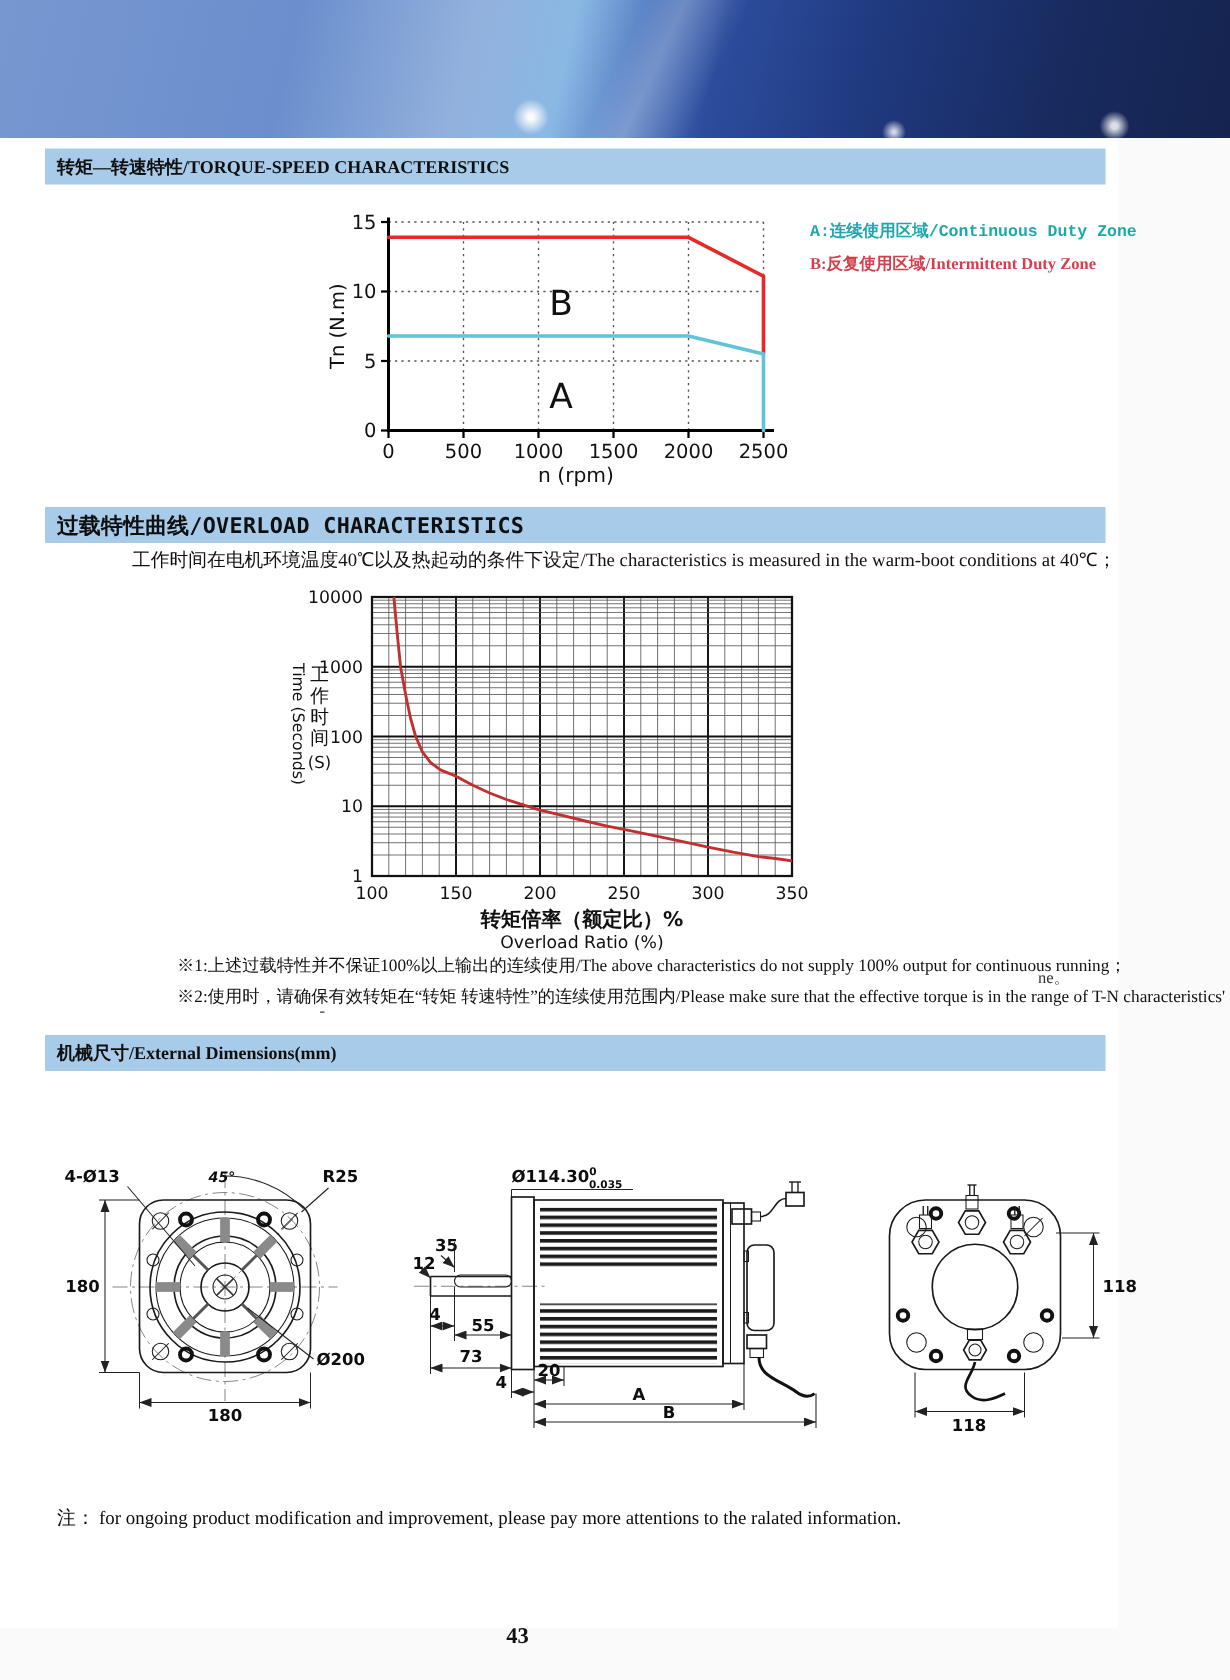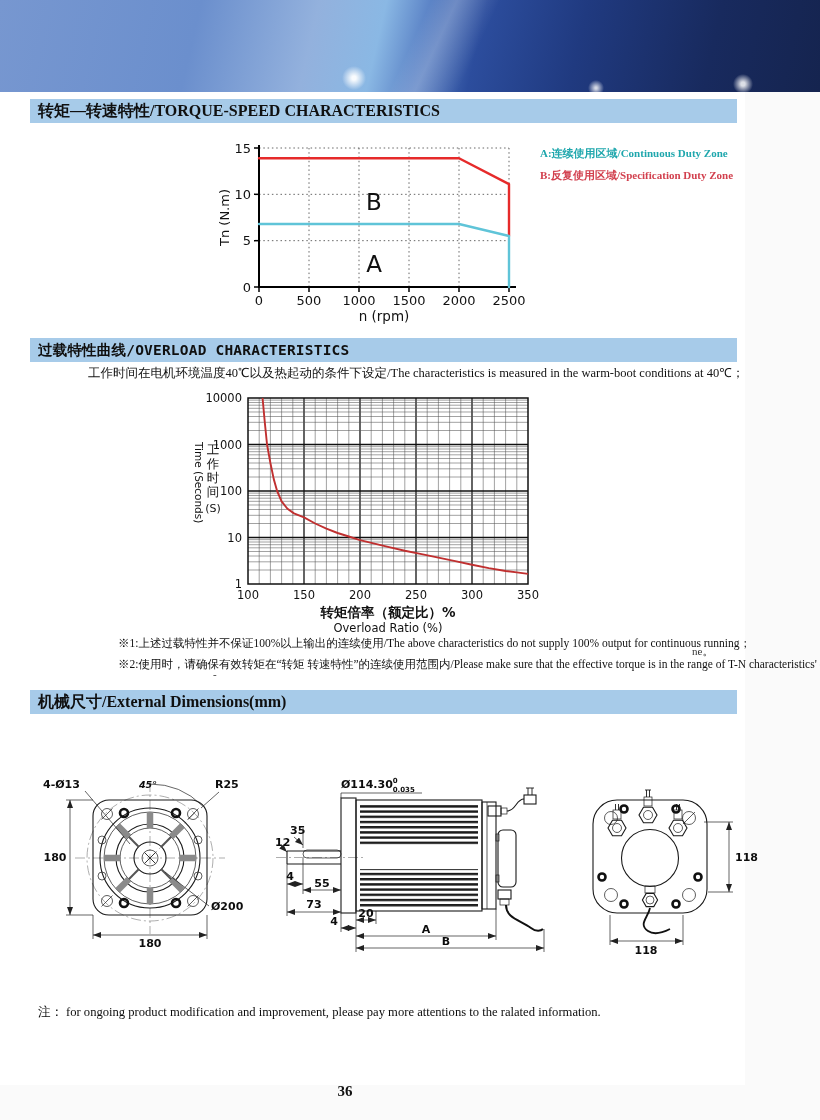--- a/index.html
+++ b/index.html
@@ -7,21 +7,21 @@
   .page-white{position:absolute;left:0;top:92px;width:745px;height:993px;background:#ffffff;}
   .banner{position:absolute;left:0;top:0;width:820px;height:92px;
     background:
       radial-gradient(circle at 354px 78px, rgba(255,255,255,.95) 0 2px, rgba(255,255,255,0) 12px),
       radial-gradient(circle at 743px 84px, rgba(255,255,255,.85) 0 2px, rgba(255,255,255,0) 10px),
       radial-gradient(circle at 596px 88px, rgba(255,255,255,.8) 0 1px, rgba(255,255,255,0) 8px),
       linear-gradient(115deg, rgba(255,255,255,0) 50%, rgba(255,255,255,.22) 53%, rgba(255,255,255,0) 58%),
       linear-gradient(103deg, #7797d0 0%, #6b8fcd 24%, #93b1dd 38%, #8ab8e4 46%, #5e86c8 51%, #2c4d9d 58%, #203a80 70%, #182a5e 86%, #15244f 100%);
   }
   .secbar{position:absolute;left:30px;width:707px;height:24px;background:#a7cbe9;color:#101010;display:flex;align-items:center;}
-  .secbar span{padding-left:8px;font-weight:bold;font-size:16px;white-space:nowrap;}
+  .secbar span{padding-left:8px;font-weight:bold;font-size:12px;white-space:nowrap;}
   .secbar.serif span{font-family:"Liberation Serif",serif;}
   .secbar.mono span{font-family:"DejaVu Sans Mono",monospace;font-size:14.5px;letter-spacing:0.2px;text-align:center;}
   .subtitle{position:absolute;left:88px;top:364px;font-size:12.5px;color:#111;white-space:nowrap;}
   .legend{position:absolute;left:540px;top:146px;font-family:"Liberation Serif",serif;font-size:11px;font-weight:bold;}
   .legend div{margin-bottom:7px;white-space:nowrap;}
   .notes{position:absolute;left:118px;top:636px;width:622px;text-align:right;font-size:11.5px;color:#111;}
   .notes div{margin-bottom:6px;white-space:nowrap;}
   .stray1{position:absolute;left:213px;top:668px;font-size:11px;color:#333;}
   .stray2{position:absolute;left:692px;top:644px;font-size:11px;color:#333;}
   .footer{position:absolute;left:38px;top:1002px;width:700px;display:flex;font-size:12.6px;color:#0c0c0c;line-height:1.72;}
@@ -93,22 +93,22 @@
     <text x="294" y="165" text-anchor="middle" font-size="13">2500</text>
     <text x="169" y="181" text-anchor="middle" font-size="13.5">n (rpm)</text>
     <text transform="translate(14 77.5) rotate(-90)" text-anchor="middle" font-size="13">Tn (N.m)</text>
     <polyline points="44,18.193333333333328 244,18.193333333333328 294,44.14 294,96.03333333333333" fill="none" stroke="#e62a2a" stroke-width="2.4" stroke-linejoin="round" stroke-linecap="round"></polyline>
     <text x="159" y="70.08666666666666" text-anchor="middle" font-size="23" fill="#e62a2a">B</text>
     <polyline points="44,83.98666666666668 244,83.98666666666668 294,96.03333333333333 294,147" fill="none" stroke="#5fc4d8" stroke-width="2.4" stroke-linejoin="round" stroke-linecap="round"></polyline>
     <text x="159" y="132.17333333333335" text-anchor="middle" font-size="23" fill="#5fc4d8">A</text>
   </svg>
 
 <div class="legend">
-  <div style="color: rgb(31, 167, 173);">A:连续使用区域/Continuous Duty Zone</div>
-  <div style="color: rgb(210, 64, 78);">B:反复使用区域/Specification Duty Zone</div>
+  <div style="color: rgb(31, 167, 173); font-family: Liberation Mono, monospace;">A:连续使用区域/Continuous Duty Zone</div>
+  <div style="color: rgb(210, 64, 78);">B:反复使用区域/Intermittent Duty Zone</div>
 </div>
 
 <div class="secbar mono" style="top:338px;">
   <span>过载特性曲线/OVERLOAD CHARACTERISTICS</span>
 </div>
 <div class="subtitle">工作时间在电机环境温度40℃以及热起动的条件下设定/The characteristics is measured in the warm-boot conditions at 40℃；</div>
 
 <svg id="chart-ol" class="chart" style="left:180px;top:386px;width:370px;height:252px;" viewBox="0 0 370 252">
     <line x1="79.2" y1="12" x2="79.2" y2="198" stroke="#555" stroke-width="0.55"></line>
     <line x1="90.4" y1="12" x2="90.4" y2="198" stroke="#555" stroke-width="0.55"></line>
@@ -395,13 +395,13 @@
   <line class="dim arr2" x1="52" y1="178" x2="125" y2="178"></line>
   <text class="dlabel" x="88" y="191" text-anchor="middle">118</text>
 </svg>
 
 <div class="footer">
   <div class="lbl">注：</div>
   <div>
     <div>for ongoing product modification and improvement, please pay more attentions to the ralated information.</div>
   </div>
 </div>
-<div class="pagenum">36</div>
+<div class="pagenum">43</div>
 
 </body></html>

